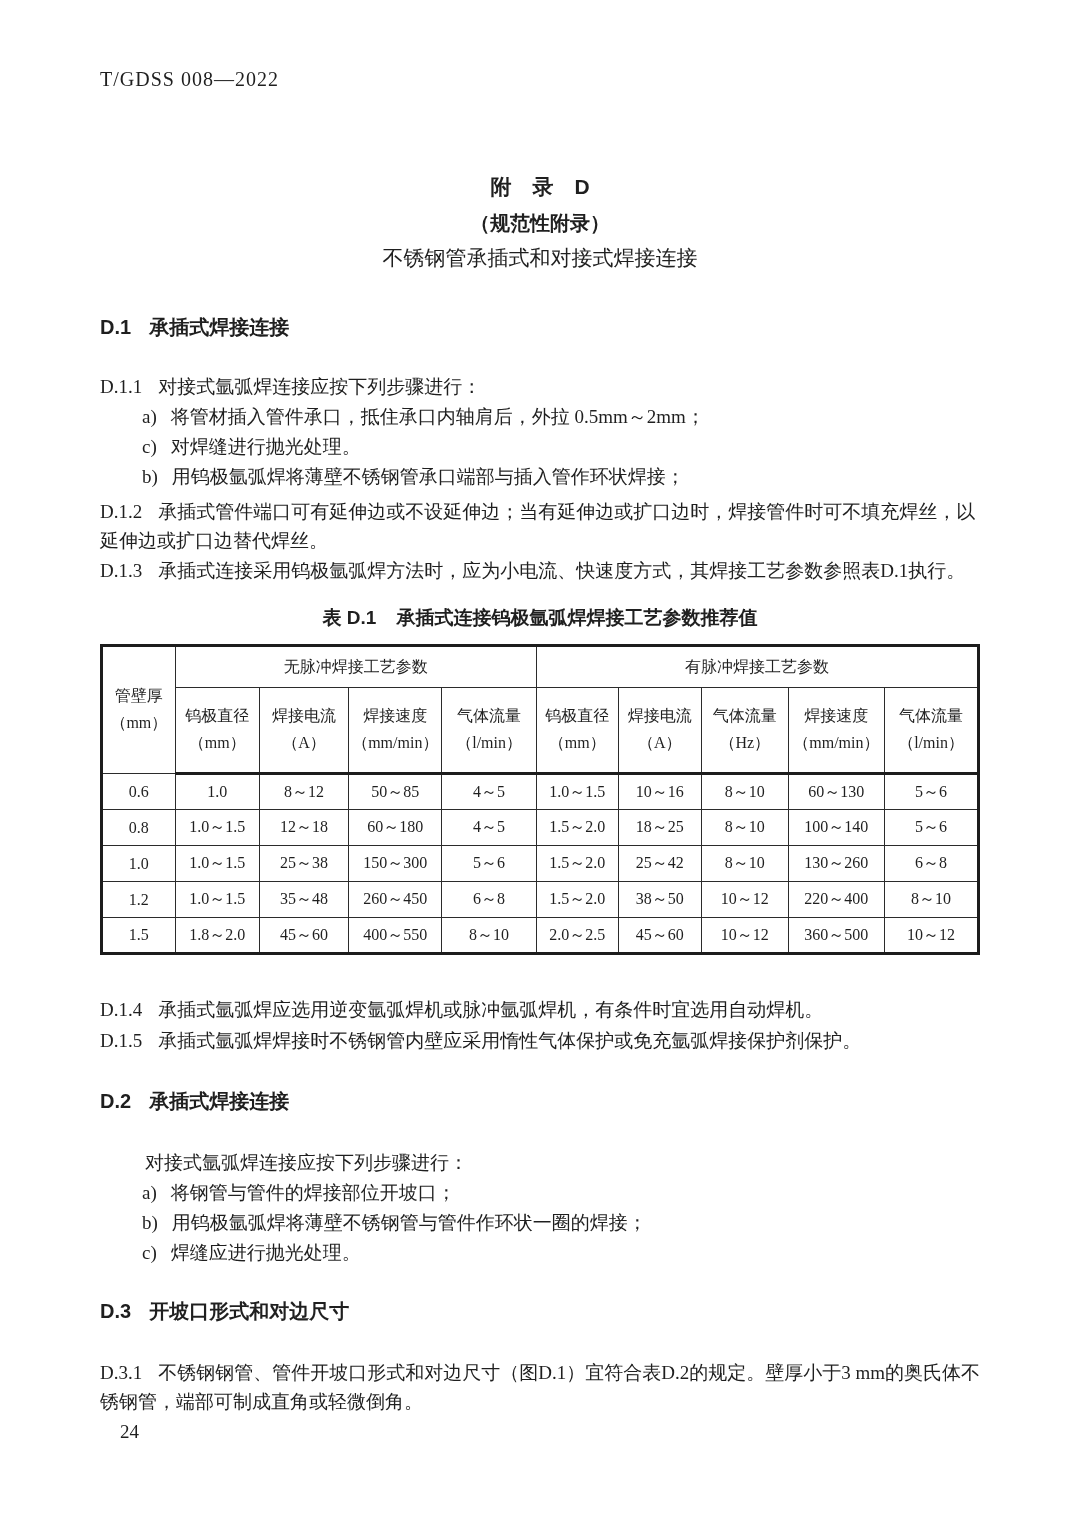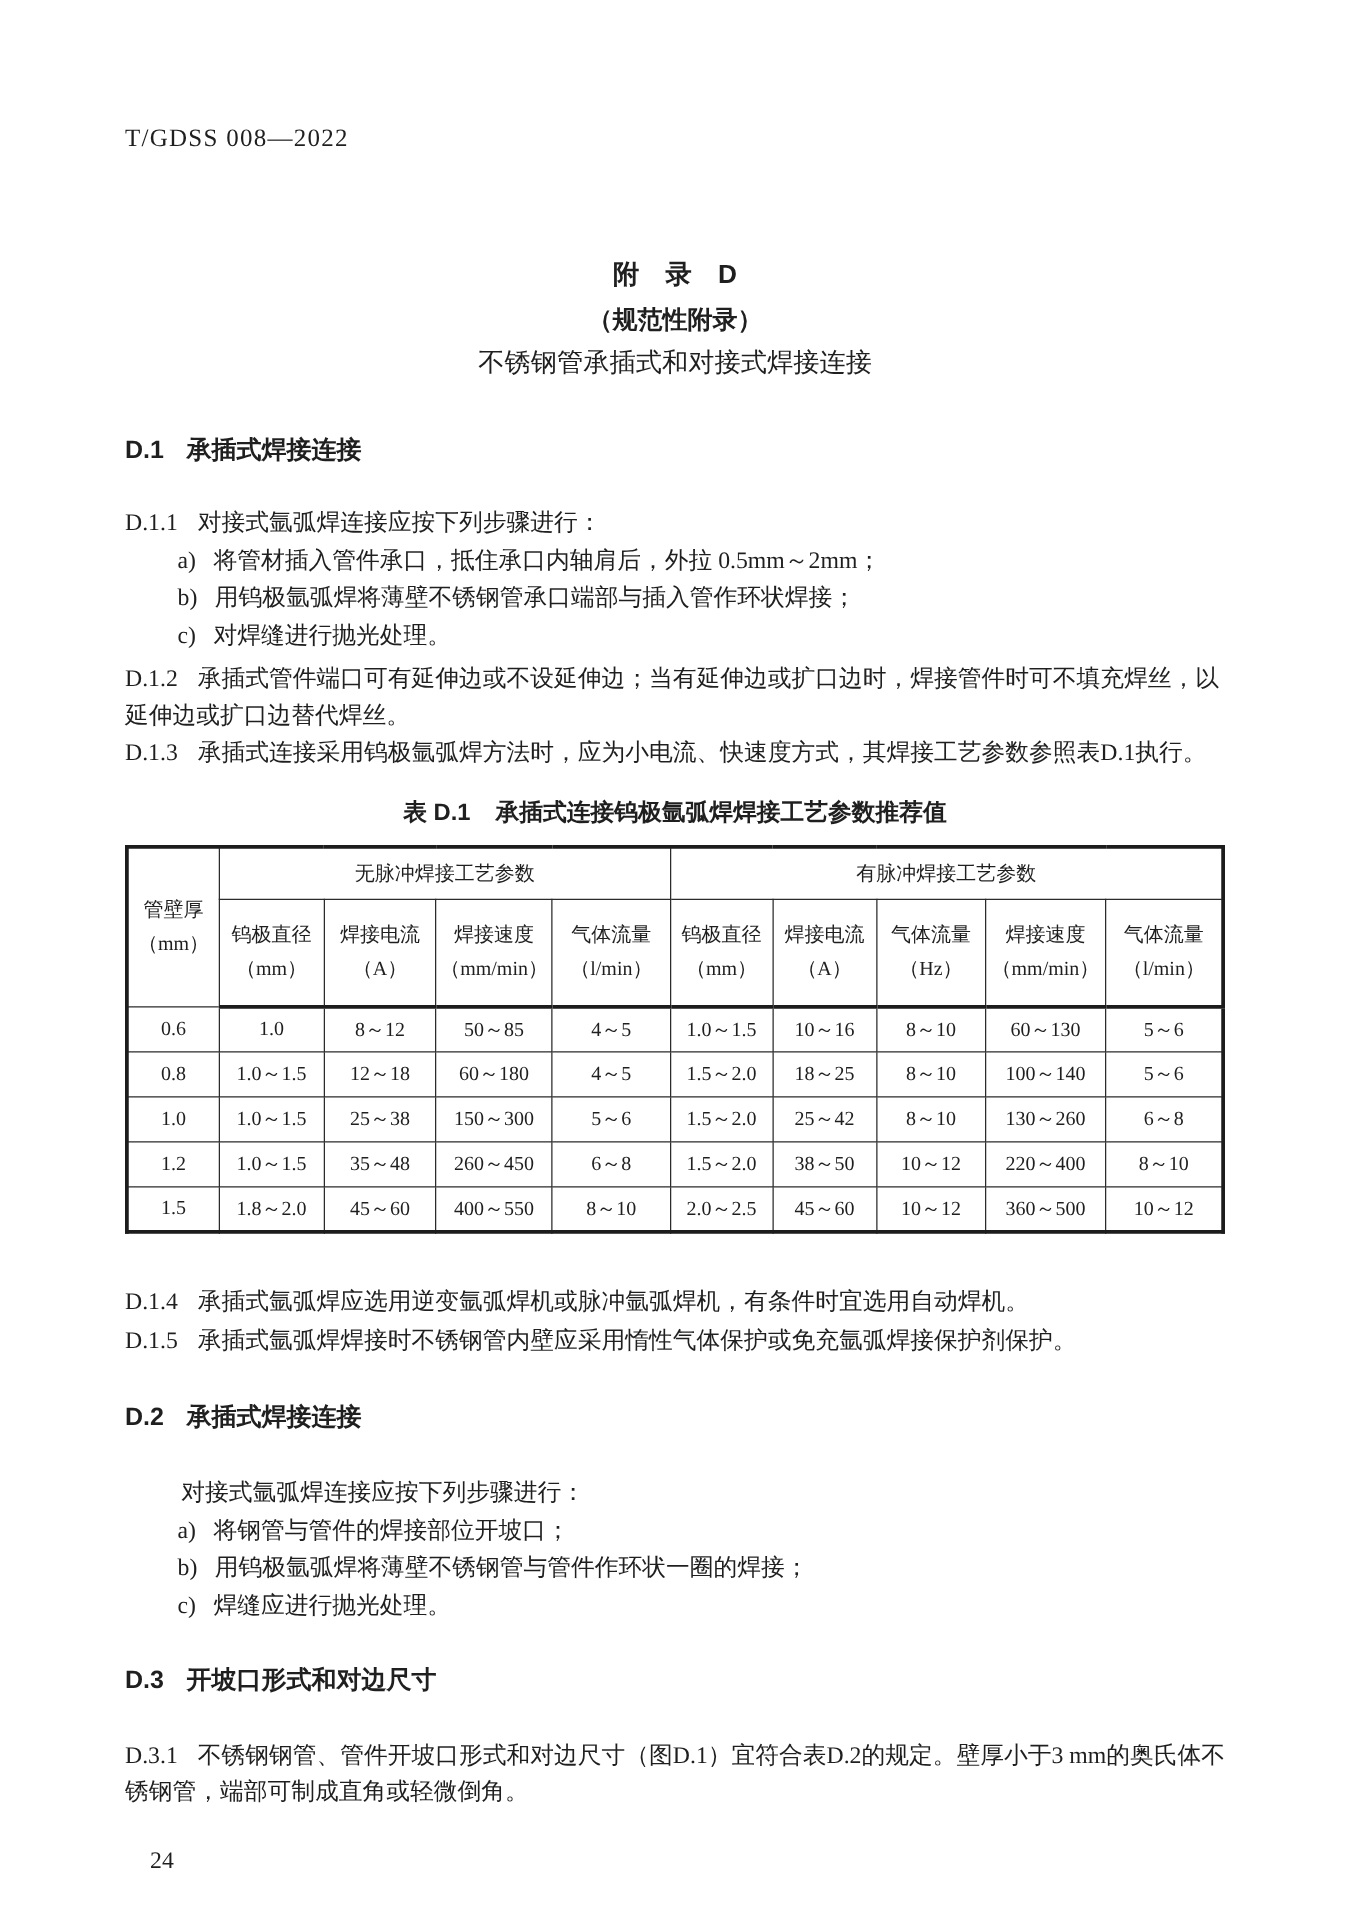--- a/index.html
+++ b/index.html
@@ -10,21 +10,21 @@
     height: 1527px;
     margin: 0 auto;
     background: #ffffff;
     color: #1f1f1f;
     font-family: "Liberation Serif", "DejaVu Serif", serif;
     font-size: 19px;
     overflow: hidden;
   }
   .content { padding: 0 100px; }
   .doc-header {
-    margin-top: 100px;
+    margin-top: 68px;
     font-size: 20px;
     letter-spacing: 1px;
     font-family: Liberation Serif, serif;
   }
   .title-block { text-align: center; }
   .title-appendix { margin-top: 82px; font-size: 21px; font-weight: bold; font-family: "Liberation Sans", "DejaVu Sans", sans-serif; }
   .title-note { margin-top: 9px; font-size: 20px; font-weight: bold; font-family: Liberation Mono, monospace; }
   .title-name { margin-top: 7px; font-size: 21px; font-weight: normal; font-family: "Liberation Sans", "DejaVu Sans", sans-serif; }
   .sec-heading {
     font-family: "Liberation Sans", "DejaVu Sans", sans-serif;
@@ -66,21 +66,21 @@
   .params thead tr.group-row th { height: 42px; }
   .params thead tr.sub-row th { height: 86px; border-bottom: 3px solid #1c1c1c; }
   .params thead th .unit { margin-top: 6px; }
   .params tbody td { height: 36px; }
   .mt-p114 { margin-top: 40px; }
   .mt-p115 { margin-top: 2px; }
   .mt-d2   { margin-top: 33px; }
   .intro-line { margin-top: 33px; line-height: 29px; text-indent: 45px; }
   .mt-d3   { margin-top: 31px; }
   .mt-p131 { margin-top: 33px; }
-  .page-number { margin-top: 30px; margin-left: 20px; font-size: 19px; }
+  .page-number { margin-top: 5px; margin-left: 20px; font-size: 19px; }
 </style>
 </head>
 <body>
 
 <div class="page">
   <div class="content">
 
     <div class="doc-header">T/GDSS 008—2022</div>
 
     <div class="title-block">
@@ -94,24 +94,24 @@
     </div>
 
     <div class="para mt-p111">
       <span class="plabel">D.1.1</span><span>对接式氩弧焊连接应按下列步骤进行：</span>
     </div>
 
     <div class="list-item">
       <span class="ilabel">a)</span><span>将管材插入管件承口，抵住承口内轴肩后，外拉 0.5mm～2mm；</span>
     </div>
     <div class="list-item">
+      <span class="ilabel">c)</span><span>对焊缝进行抛光处理。</span>
+    </div>
+    <div class="list-item">
       <span class="ilabel">b)</span><span>用钨极氩弧焊将薄壁不锈钢管承口端部与插入管作环状焊接；</span>
-    </div>
-    <div class="list-item">
-      <span class="ilabel">c)</span><span>对焊缝进行抛光处理。</span>
     </div>
 
     <div class="para mt-p112">
       <span class="plabel">D.1.2</span><span>承插式管件端口可有延伸边或不设延伸边；当有延伸边或扩口边时，焊接管件时可不填充焊丝，以延伸边或扩口边替代焊丝。</span>
     </div>
 
     <div class="para mt-p113">
       <span class="plabel">D.1.3</span><span>承插式连接采用钨极氩弧焊方法时，应为小电流、快速度方式，其焊接工艺参数参照表D.1执行。</span>
     </div>
 

